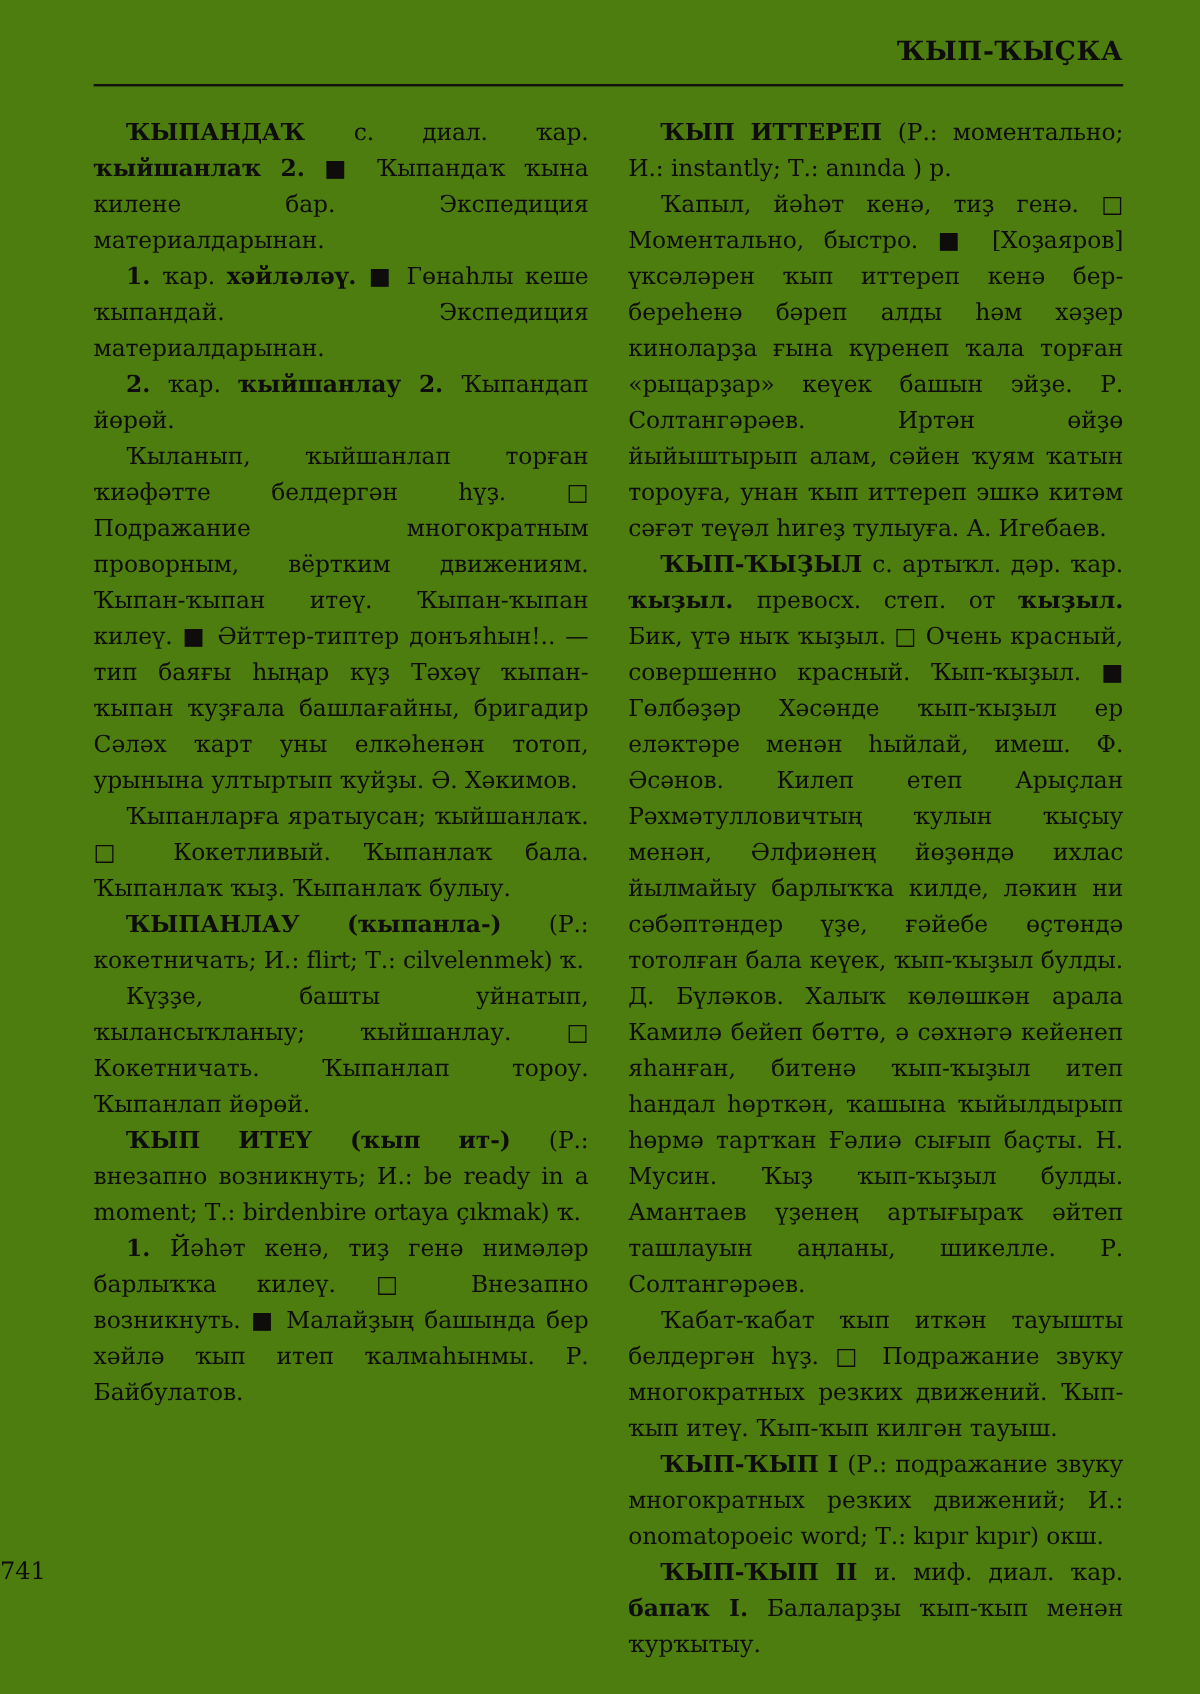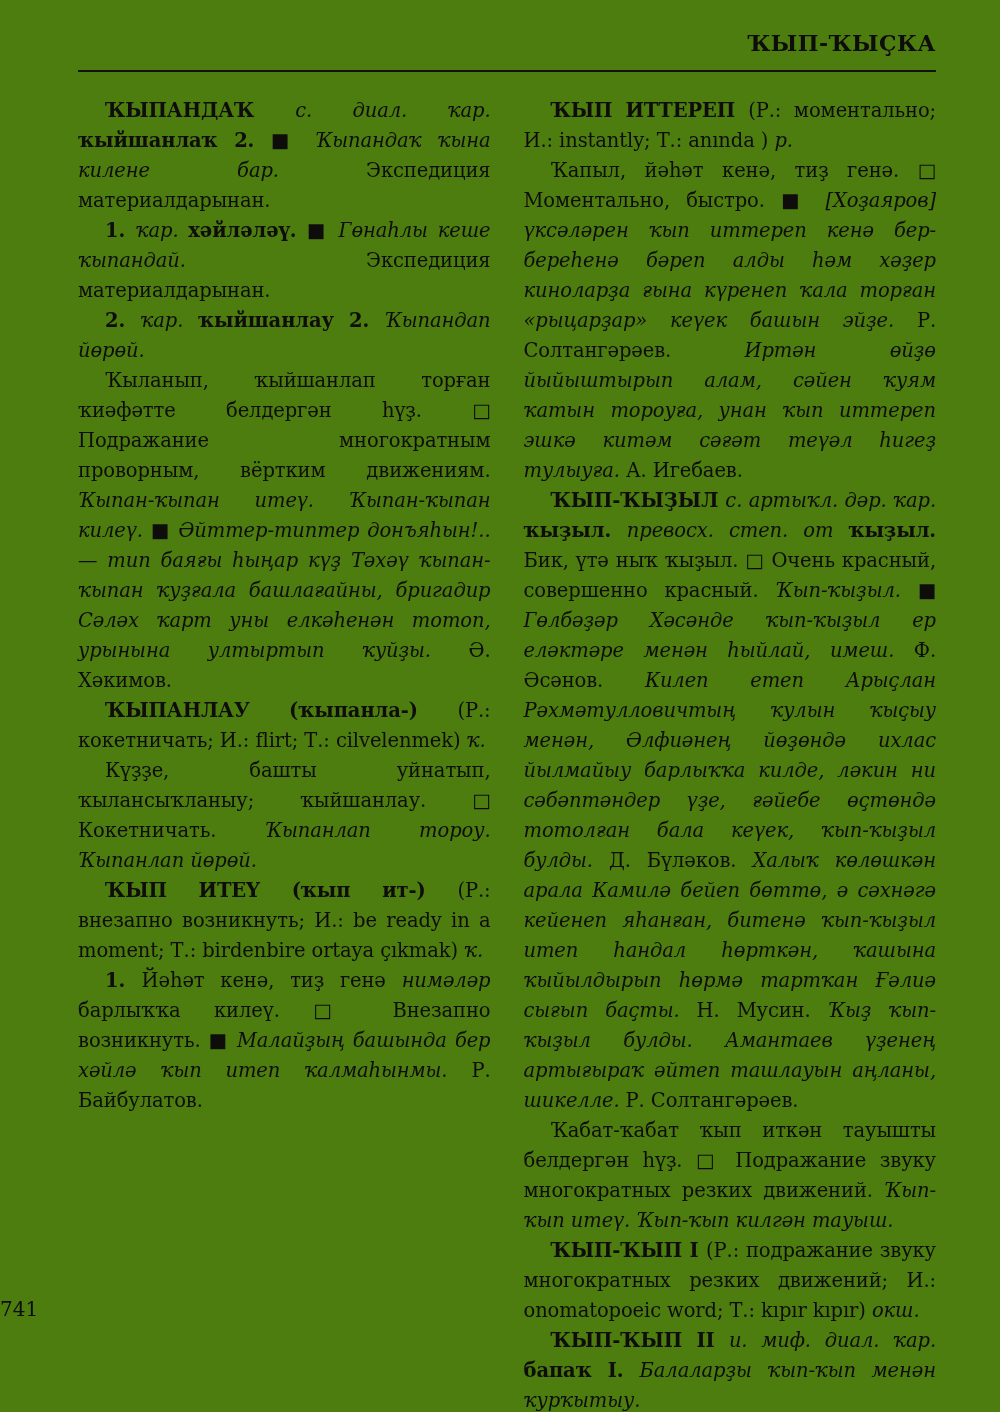--- a/index.html
+++ b/index.html
@@ -55,21 +55,21 @@
     line-height: 30px;
     letter-spacing: -0.1px;
     hyphens: none;
   }
   .para {
     margin: 0;
     padding: 0;
     text-indent: 27px;
   }
   .seg-b { font-weight: bold; font-style: normal; }
-  .seg-i { font-style: italic; }
+  .seg-i { }
   .seg-n { font-style: normal; font-weight: normal; }
   .page-number {
     position: absolute;
     top: 1297px;
     left: 0;
     right: 0;
     text-align: left;
     font-size: 20px;
   }
 </style>
@@ -81,20 +81,21 @@
     <span class="header-title">ҠЫП-ҠЫҪКА</span>
   </div>
   <div class="header-rule"></div>
 
   <div class="columns">
     <div class="col">
         <p class="para"><span class="seg-b">ҠЫПАНДАҠ </span><span class="seg-i">с. диал. ҡар. </span><span class="seg-b">ҡыйшанлаҡ 2. </span><span class="seg-n">■ </span><span class="seg-i">Ҡыпандаҡ ҡына килене бар. </span><span class="seg-n">Экспедиция материалдарынан.</span></p>
         <p class="para"><span class="seg-b">1. </span><span class="seg-i">ҡар. </span><span class="seg-b">хәйләләү. </span><span class="seg-n">■ </span><span class="seg-i">Гөнаһлы кеше ҡыпандай. </span><span class="seg-n">Экспедиция материалдарынан.</span></p>
         <p class="para"><span class="seg-b">2. </span><span class="seg-i">ҡар. </span><span class="seg-b">ҡыйшанлау 2. </span><span class="seg-i">Ҡыпандап йөрөй.</span></p>
         <p class="para"><span class="seg-n">Ҡыланып, ҡыйшанлап торған ҡиәфәтте белдергән һүҙ. □ Подражание многократным проворным, вёртким движениям. </span><span class="seg-i">Ҡыпан-ҡыпан итеү. Ҡыпан-ҡыпан килеү. </span><span class="seg-n">■ </span><span class="seg-i">Әйттер-типтер донъяһын!.. — тип баяғы һыңар күҙ Тәхәү ҡыпан-ҡыпан ҡуҙғала башлағайны, бригадир Сәләх ҡарт уны елкәһенән тотоп, урынына ултыртып ҡуйҙы. </span><span class="seg-n">Ә. Хәкимов.</span></p>
+        <p class="para"><span class="seg-n">Ҡыпанларға яратыусан; ҡыйшанлаҡ. □ Кокетливый. </span><span class="seg-i">Ҡыпанлаҡ бала. Ҡыпанлаҡ ҡыҙ. Ҡыпанлаҡ булыу.</span></p>
         <p class="para"><span class="seg-b">ҠЫПАНЛАУ (ҡыпанла-) </span><span class="seg-n">(Р.: кокетничать; И.: flirt; Т.: cilvelenmek) </span><span class="seg-i">ҡ.</span></p>
         <p class="para"><span class="seg-n">Күҙҙе, башты уйнатып, ҡылансыҡланыу; ҡыйшанлау. □ Кокетничать. </span><span class="seg-i">Ҡыпанлап тороу. Ҡыпанлап йөрөй.</span></p>
         <p class="para"><span class="seg-b">ҠЫП ИТЕҮ (ҡып ит-) </span><span class="seg-n">(Р.: внезапно возникнуть; И.: be ready in a moment; Т.: birdenbire ortaya çıkmak) </span><span class="seg-i">ҡ.</span></p>
         <p class="para"><span class="seg-b">1. </span><span class="seg-n">Йәһәт кенә, тиҙ генә </span><span class="seg-i">нимәләр </span><span class="seg-n">барлыҡҡа килеү. □ Внезапно возникнуть. ■ </span><span class="seg-i">Малайҙың башында бер хәйлә ҡып итеп ҡалмаһынмы. </span><span class="seg-n">Р. Байбулатов.</span></p>
       </div>
     <div class="col">
         <p class="para"><span class="seg-b">ҠЫП ИТТЕРЕП </span><span class="seg-n">(Р.: моментально; И.: instantly; Т.: anında ) </span><span class="seg-i">р.</span></p>
         <p class="para"><span class="seg-n">Ҡапыл, йәһәт кенә, тиҙ генә. □ Моментально, быстро. ■ </span><span class="seg-i">[Хоҙаяров] үксәләрен ҡып иттереп кенә бер-береһенә бәреп алды һәм хәҙер киноларҙа ғына күренеп ҡала торған «рыцарҙар» кеүек башын эйҙе. </span><span class="seg-n">Р. Солтангәрәев. </span><span class="seg-i">Иртән өйҙө йыйыштырып алам, сәйен ҡуям ҡатын тороуға, унан ҡып иттереп эшкә китәм сәғәт теүәл һигеҙ тулыуға. </span><span class="seg-n">А. Игебаев.</span></p>
         <p class="para"><span class="seg-b">ҠЫП-ҠЫҘЫЛ </span><span class="seg-i">с. артыҡл. дәр. ҡар. </span><span class="seg-b">ҡыҙыл. </span><span class="seg-i">превосх. степ. от </span><span class="seg-b">ҡыҙыл. </span><span class="seg-n">Бик, үтә ныҡ ҡыҙыл. □ Очень красный, совершенно красный. </span><span class="seg-i">Ҡып-ҡыҙыл. </span><span class="seg-n">■ </span><span class="seg-i">Гөлбәҙәр Хәсәнде ҡып-ҡыҙыл ер еләктәре менән һыйлай, имеш. </span><span class="seg-n">Ф. Әсәнов. </span><span class="seg-i">Килеп етеп Арыҫлан Рәхмәтулловичтың ҡулын ҡыҫыу менән, Әлфиәнең йөҙөндә ихлас йылмайыу барлыҡҡа килде, ләкин ни сәбәптәндер үҙе, ғәйебе өҫтөндә тотолған бала кеүек, ҡып-ҡыҙыл булды. </span><span class="seg-n">Д. Бүләков. </span><span class="seg-i">Халыҡ көлөшкән арала Камилә бейеп бөттө, ә сәхнәгә кейенеп яһанған, битенә ҡып-ҡыҙыл итеп һандал һөрткән, ҡашына ҡыйылдырып һөрмә тартҡан Ғәлиә сығып баҫты. </span><span class="seg-n">Н. Мусин. </span><span class="seg-i">Ҡыҙ ҡып-ҡыҙыл булды. Амантаев үҙенең артығыраҡ әйтеп ташлауын аңланы, шикелле. </span><span class="seg-n">Р. Солтангәрәев.</span></p>
         <p class="para"><span class="seg-n">Ҡабат-ҡабат ҡып иткән тауышты белдергән һүҙ. □ Подражание звуку многократных резких движений. </span><span class="seg-i">Ҡып-ҡып итеү. Ҡып-ҡып килгән тауыш.</span></p>

